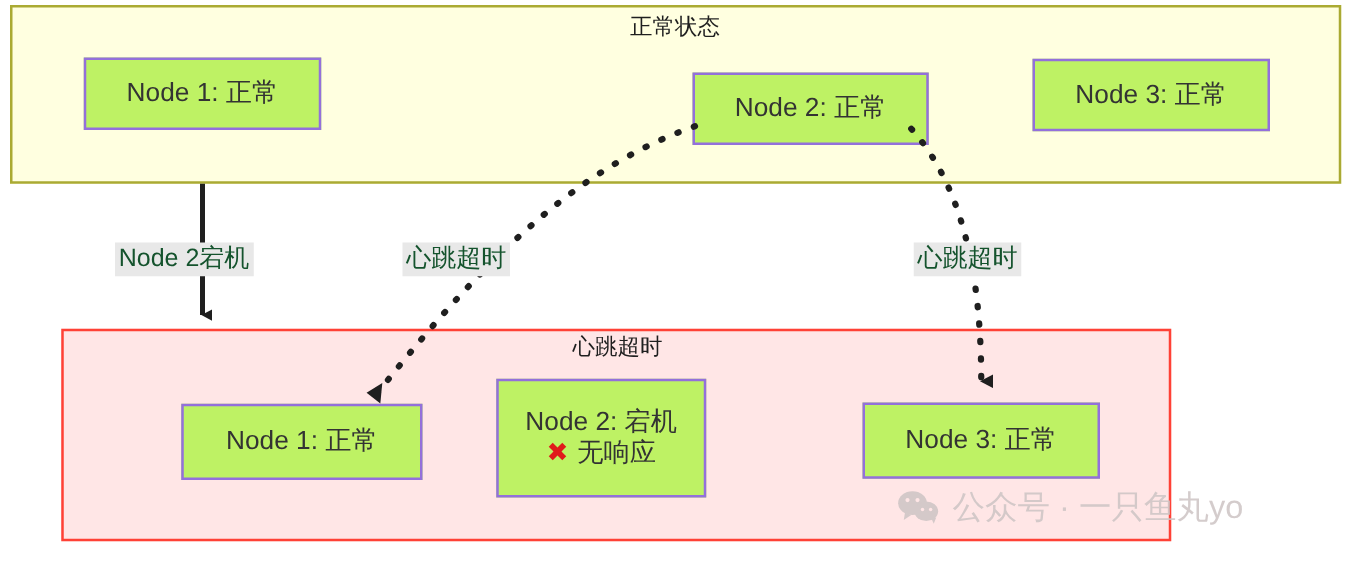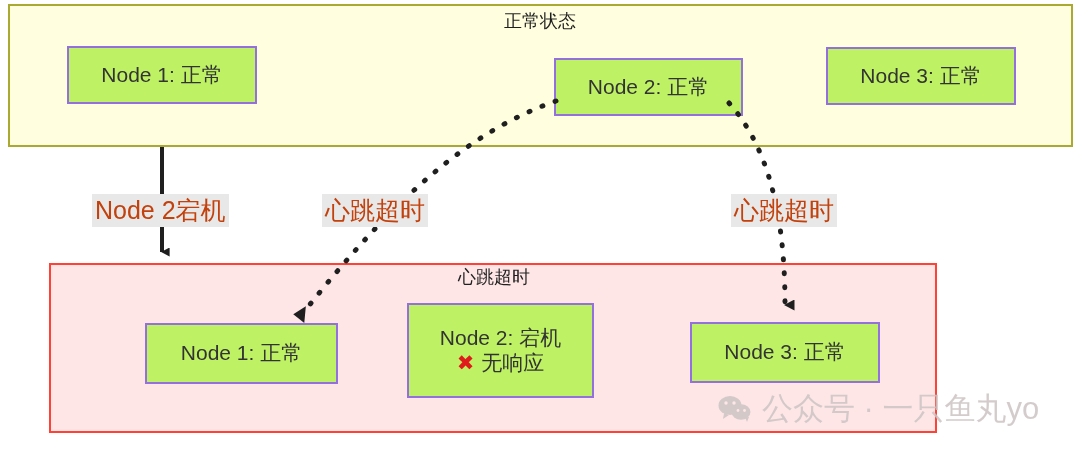--- a/index.html
+++ b/index.html
@@ -51,41 +51,41 @@
   }
   .xmark {
     color: #e01b1b;
     font-size: 21px;
     font-weight: bold;
     line-height: 1;
   }
   .edge-label {
     position: absolute;
     background: #e8e8e8;
-    color: #c2410c;
-    font-size: 25px;
+    color: #14532d;
+    font-size: 20px;
     line-height: 1.25;
     padding: 1px 3px;
     white-space: nowrap;
   }
   svg.overlay {
     position: absolute;
     left: 0;
     top: 0;
     width: 1080px;
     height: 451px;
     pointer-events: none;
   }
   .watermark {
     position: absolute;
     display: flex;
     align-items: center;
     gap: 10px;
     color: #cfc6c6;
-    font-size: 31px;
+    font-size: 26px;
     white-space: nowrap;
     opacity: 0.85;
   }
   .wm-text { color: #cdc4c4; }
 </style>
 </head>
 <body>
 
 <div id="canvas">
 
@@ -106,21 +106,21 @@
   </div>
 
   <div class="container-box" style="left:49px; top:263px; width:888px; height:170px; background:#ffe6e6; border:2px solid #ff4136;"></div>
 
   <div class="container-title" style="left:394px; top:268px; width:200px;">心跳超时</div>
 
   <div class="node" style="left:145px; top:323px; width:193px; height:61px;">
     <span>Node 1: 正常</span>
   </div>
 
-  <div class="node" style="left:407px; top:303px; width:187px; height:95px;">
+  <div class="node" style="left:397px; top:303px; width:168px; height:95px;">
     <span>Node 2: 宕机</span>
     <span class="line2">
       <span class="xmark">✖</span>
       <span>无响应</span>
     </span>
   </div>
 
   <div class="node" style="left:690px; top:322px; width:190px; height:61px;">
     <span>Node 3: 正常</span>
   </div>

